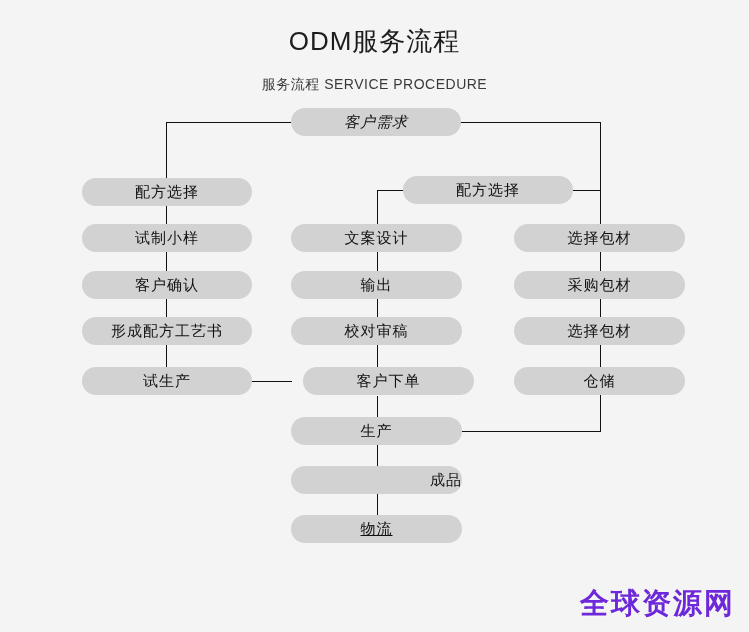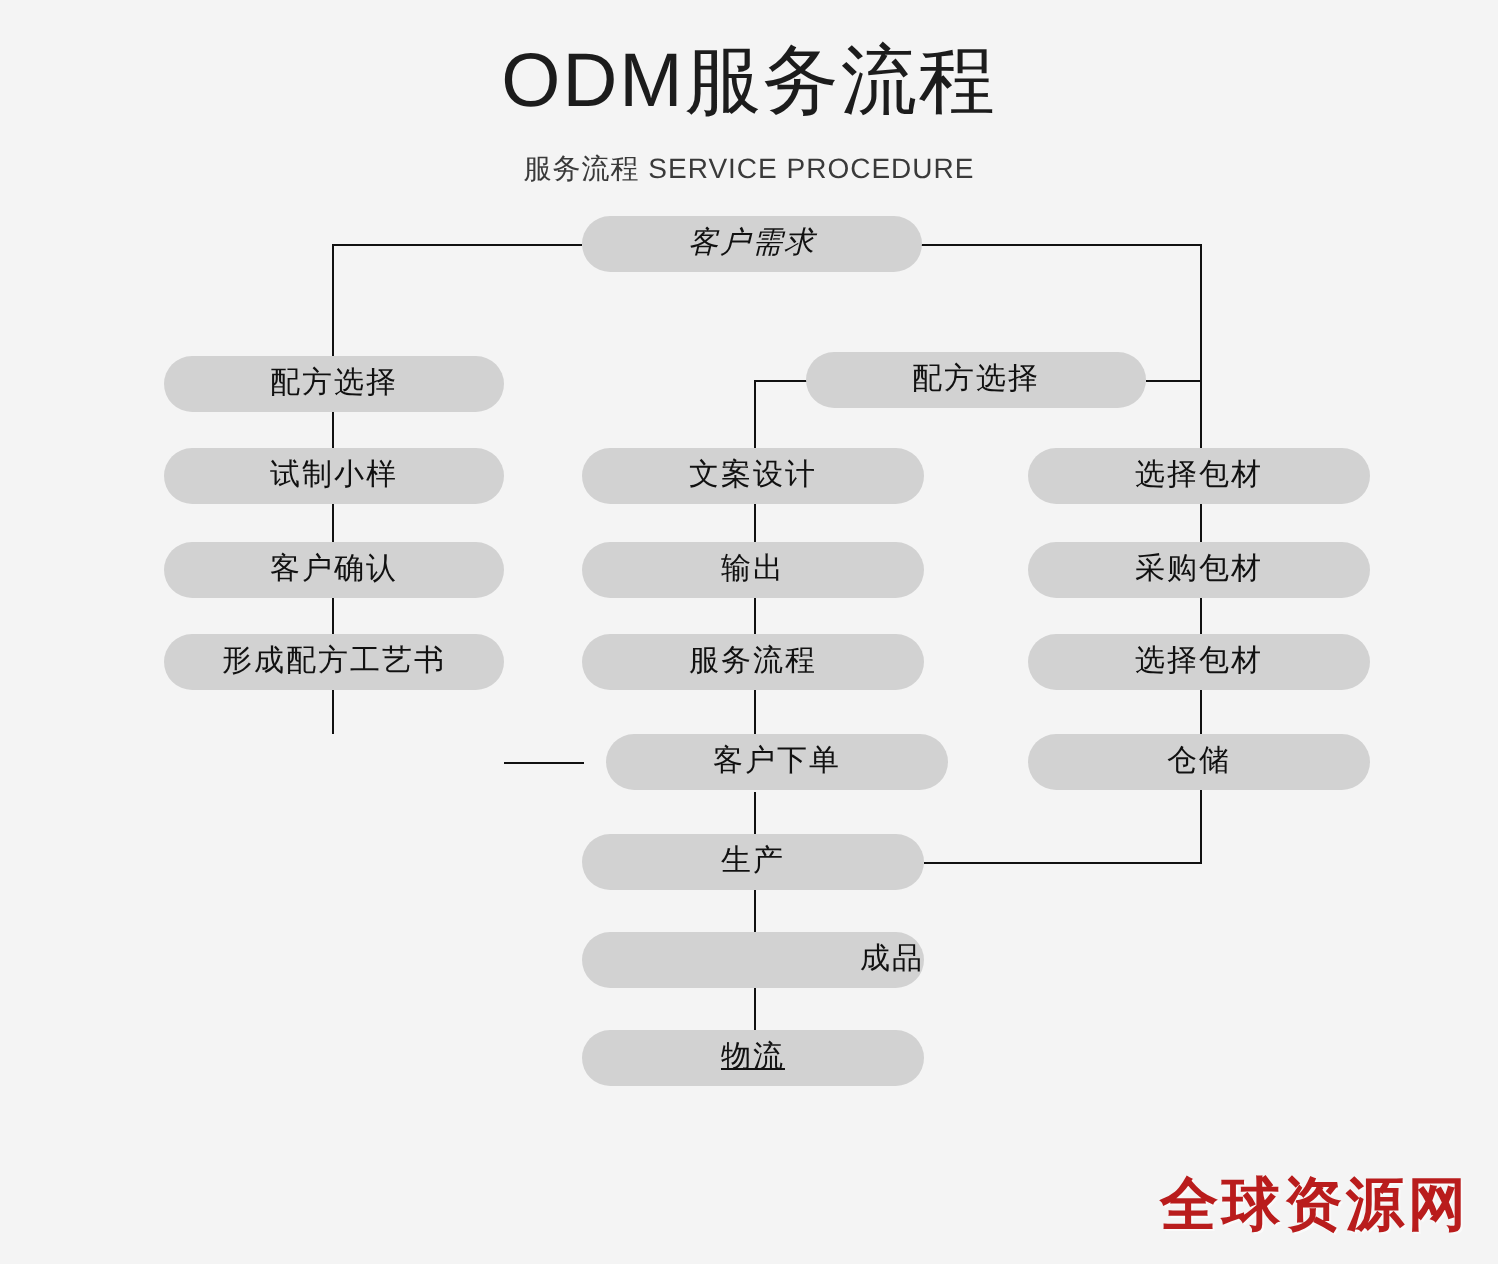--- a/index.html
+++ b/index.html
@@ -20,21 +20,21 @@
     background: #f4f4f4;
   }
 
   
   .title {
     position: absolute;
     left: 0;
     top: 18px;
     width: 749px;
     text-align: center;
-    font-size: 38px;
+    font-size: 26px;
     font-weight: 400;
     color: #1c1c1c;
     letter-spacing: 1px;
     line-height: 46px;
     white-space: nowrap;
   }
   .subtitle {
     position: absolute;
     left: 0;
     top: 72px;
@@ -72,21 +72,21 @@
   .line.h { height: 1px; }
   .line.v { width: 1px; }
 
   
   .watermark {
     position: absolute;
     right: 14px;
     bottom: 12px;
     font-size: 29px;
     font-weight: bold;
-    color: #b91c1c;
+    color: #6d28d9;
     letter-spacing: 2px;
     line-height: 34px;
     white-space: nowrap;
     text-shadow: 1px 1px 0 rgba(255,255,255,0.55);
     z-index: 5;
   }
 </style>
 </head>
 <body>
 
@@ -126,25 +126,26 @@
   <div class="line h" style="left:462px; top:431px; width:139px;"></div>
 
   <div class="line h" style="left:252px; top:381px; width:40px;"></div>
 
   <div class="node" style="left:291px; top:108px; width:170px;font-style:italic;">客户需求</div>
 
   <div class="node" style="left:82px; top:178px; width:170px;">配方选择</div>
   <div class="node" style="left:82px; top:224px; width:170px;">试制小样</div>
   <div class="node" style="left:82px; top:271px; width:170px;">客户确认</div>
   <div class="node" style="left:82px; top:317px; width:170px;">形成配方工艺书</div>
+  <div class="node" style="left:82px; top:367px; width:170px;">试生产</div>
 
   <div class="node" style="left:403px; top:176px; width:170px;">配方选择</div>
   <div class="node" style="left:291px; top:224px; width:171px;">文案设计</div>
   <div class="node" style="left:291px; top:271px; width:171px;">输出</div>
-  <div class="node" style="left:291px; top:317px; width:171px;">服务流程</div>
+  <div class="node" style="left:291px; top:317px; width:171px;">校对审稿</div>
   <div class="node" style="left:303px; top:367px; width:171px;">客户下单</div>
 
   <div class="node" style="left:514px; top:224px; width:171px;">选择包材</div>
   <div class="node" style="left:514px; top:271px; width:171px;">采购包材</div>
   <div class="node" style="left:514px; top:317px; width:171px;">选择包材</div>
   <div class="node" style="left:514px; top:367px; width:171px;">仓储</div>
 
   <div class="node" style="left:291px; top:417px; width:171px;">生产</div>
   <div class="node" style="left:291px; top:466px; width:171px;text-align:right;">成品</div>
   <div class="node" style="left:291px; top:515px; width:171px;text-decoration:underline;">物流</div>

